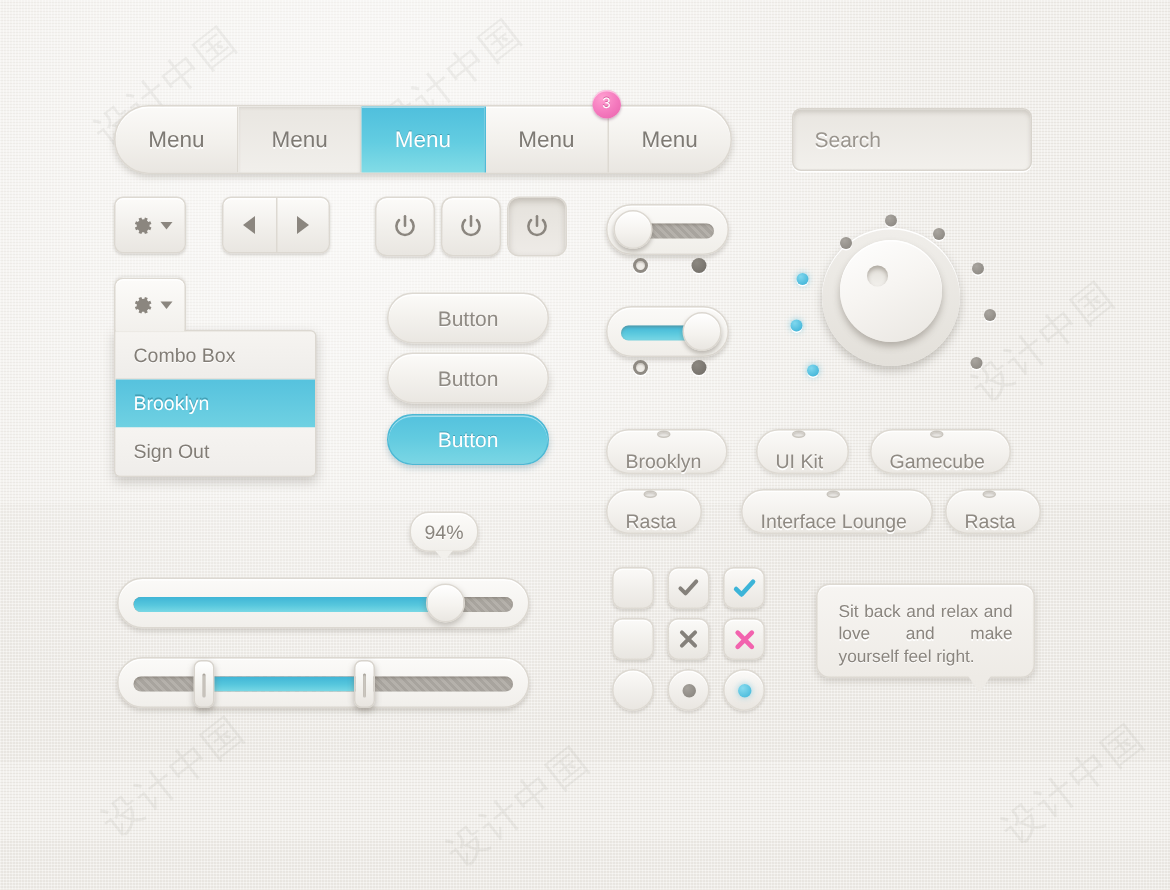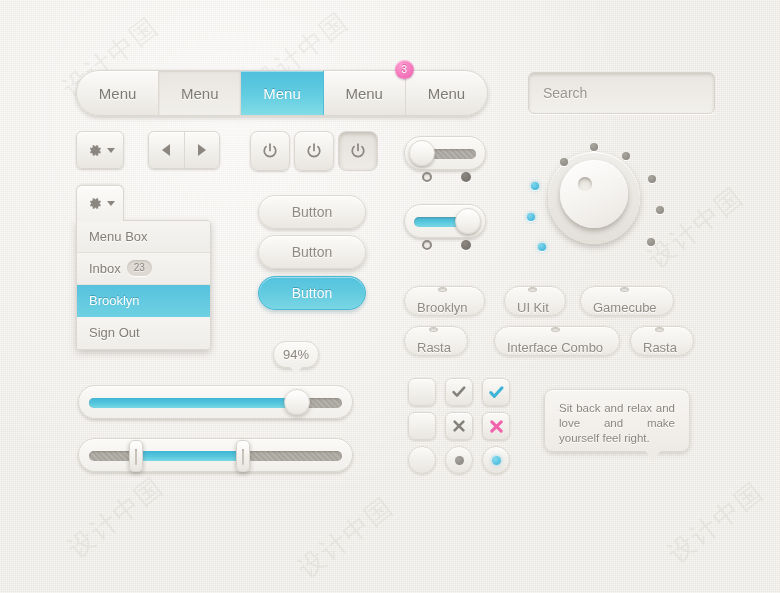--- a/index.html
+++ b/index.html
@@ -55,21 +55,21 @@
     position:absolute; top:-11px; right:-9px;
     width:19px; height:19px; border-radius:50%;
     background: radial-gradient(circle at 35% 28%, #ff9ed0 0%, #f478bd 55%, #e862ab 100%);
     color:#fff; font-size:10px; line-height:19px; text-align:center;
     text-shadow: 0 -1px 0 rgba(170,40,110,.5);
     box-shadow: 0 1px 2px rgba(120,60,100,.4), inset 0 1px 0 rgba(255,255,255,.5);
   }
 
   
   .searchwrap {
-    position:absolute; left:528px; top:72px; width:187px; height:42px;
+    position:absolute; left:528px; top:72px; width:160px; height:42px;
     border-radius:6px; display:flex; overflow:hidden;
     border:1px solid #d8d4cd;
     box-shadow: inset 0 2px 3px rgba(130,122,110,.25), 0 1px 0 #fff;
     background: linear-gradient(180deg,#e9e6e1 0%, #f2f0ec 100%);
   }
   .searchwrap input {
     flex:1; border:none; outline:none; background:transparent;
     padding-left:14px; font-size:14px; color:#8a857e;
     font-family:"Liberation Sans", sans-serif; text-shadow:0 1px 0 #fff;
   }
@@ -383,24 +383,21 @@
   </div>
 
   <div class="ddgear">
     <svg width="17" height="17" viewBox="0 0 20 20">
       <path fill="#8b867f" d="M10 6.4a3.6 3.6 0 100 7.2 3.6 3.6 0 000-7.2zm0 5.4a1.8 1.8 0 110-3.6 1.8 1.8 0 010 3.6z"></path>
       <path fill="#8b867f" d="M17.6 11.4l-1.5-.6a6.3 6.3 0 000-1.6l1.5-.6-.9-2.2-1.5.6a6.4 6.4 0 00-1.1-1.1l.6-1.5-2.2-.9-.6 1.5a6.3 6.3 0 00-1.6 0l-.6-1.5-2.2.9.6 1.5a6.4 6.4 0 00-1.1 1.1l-1.5-.6-.9 2.2 1.5.6a6.3 6.3 0 000 1.6l-1.5.6.9 2.2 1.5-.6c.33.42.7.79 1.1 1.1l-.6 1.5 2.2.9.6-1.5a6.3 6.3 0 001.6 0l.6 1.5 2.2-.9-.6-1.5c.42-.33.79-.7 1.1-1.1l1.5.6.9-2.2z"></path>
     </svg>
     <span class="caret"></span>
   </div>
   <div class="ddmenu">
-    <div class="it"><span>Menu Box</span></div>
-    <div class="it">
-      <span>Inbox</span><span class="cnt">23</span>
-    </div>
+    <div class="it"><span>Combo Box</span></div>
     <div class="it sel"><span>Brooklyn</span></div>
     <div class="it"><span>Sign Out</span></div>
   </div>
 
   <div class="pill b1">
       <span>Button</span>
     </div>
   <div class="pill b2">
       <span>Button</span>
     </div>
@@ -453,21 +450,21 @@
   <div class="tag" style="left:504px; top:286px;">
     <span class="tagdot"></span>
       <span>UI Kit</span>
   </div>
   <div class="tag" style="left:404px; top:326px;">
     <span class="tagdot"></span>
       <span>Rasta</span>
   </div>
   <div class="tag" style="left:494px; top:326px;">
     <span class="tagdot"></span>
-      <span>Interface Combo</span>
+      <span>Interface Lounge</span>
   </div>
   <div class="tag" style="left:630px; top:326px;">
     <span class="tagdot"></span>
       <span>Rasta</span>
   </div>
 
   <div class="pct">
     <span>94%</span>
   </div>
   <div class="slider" style="top:385px;">

